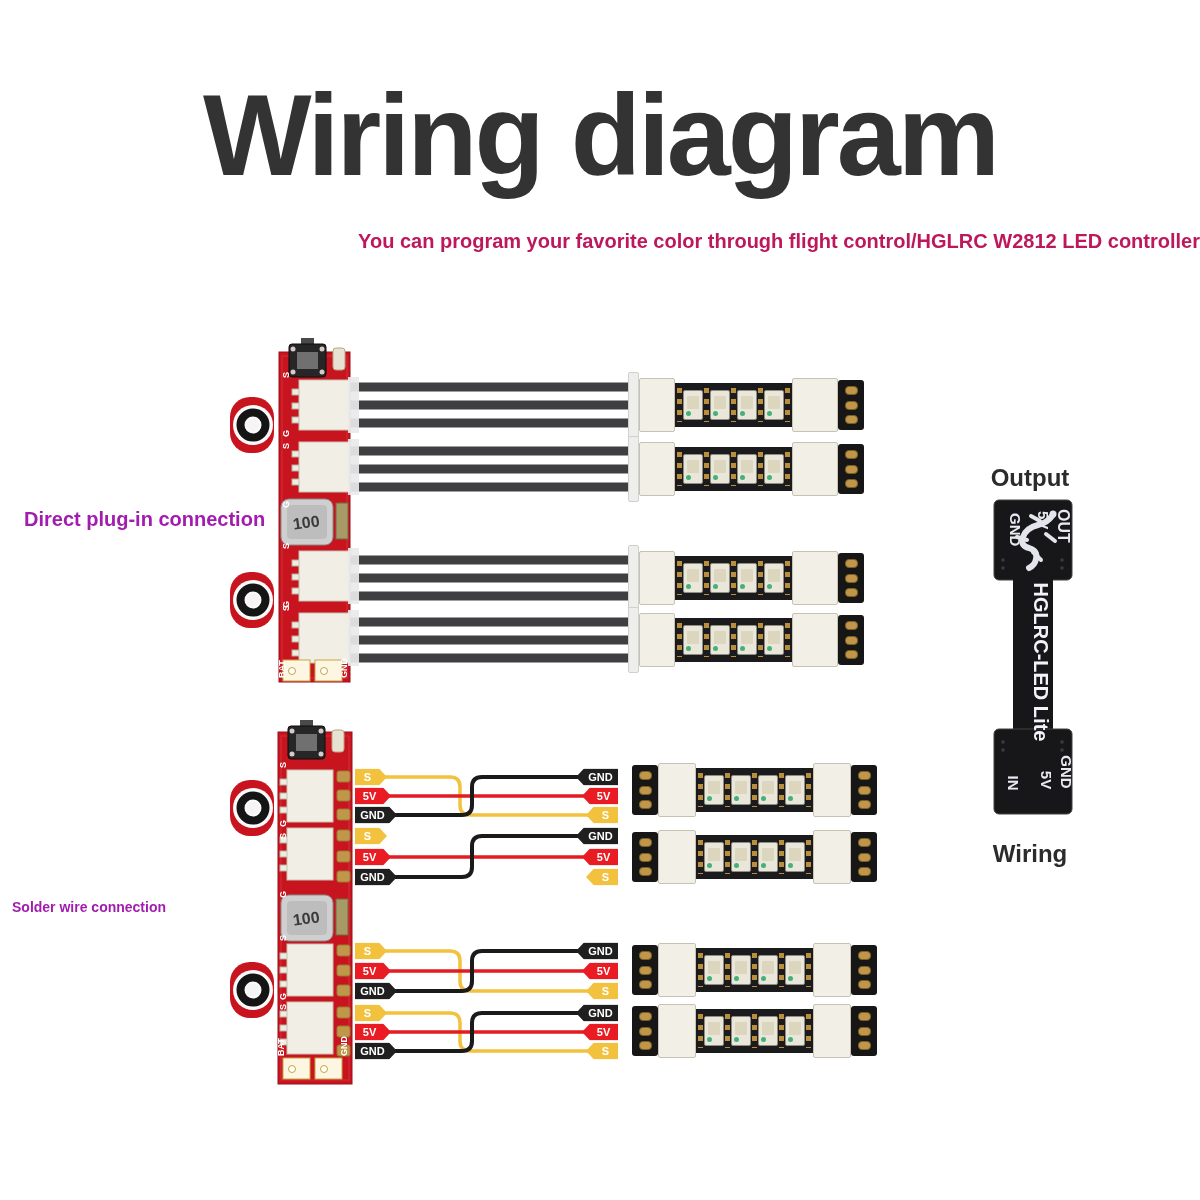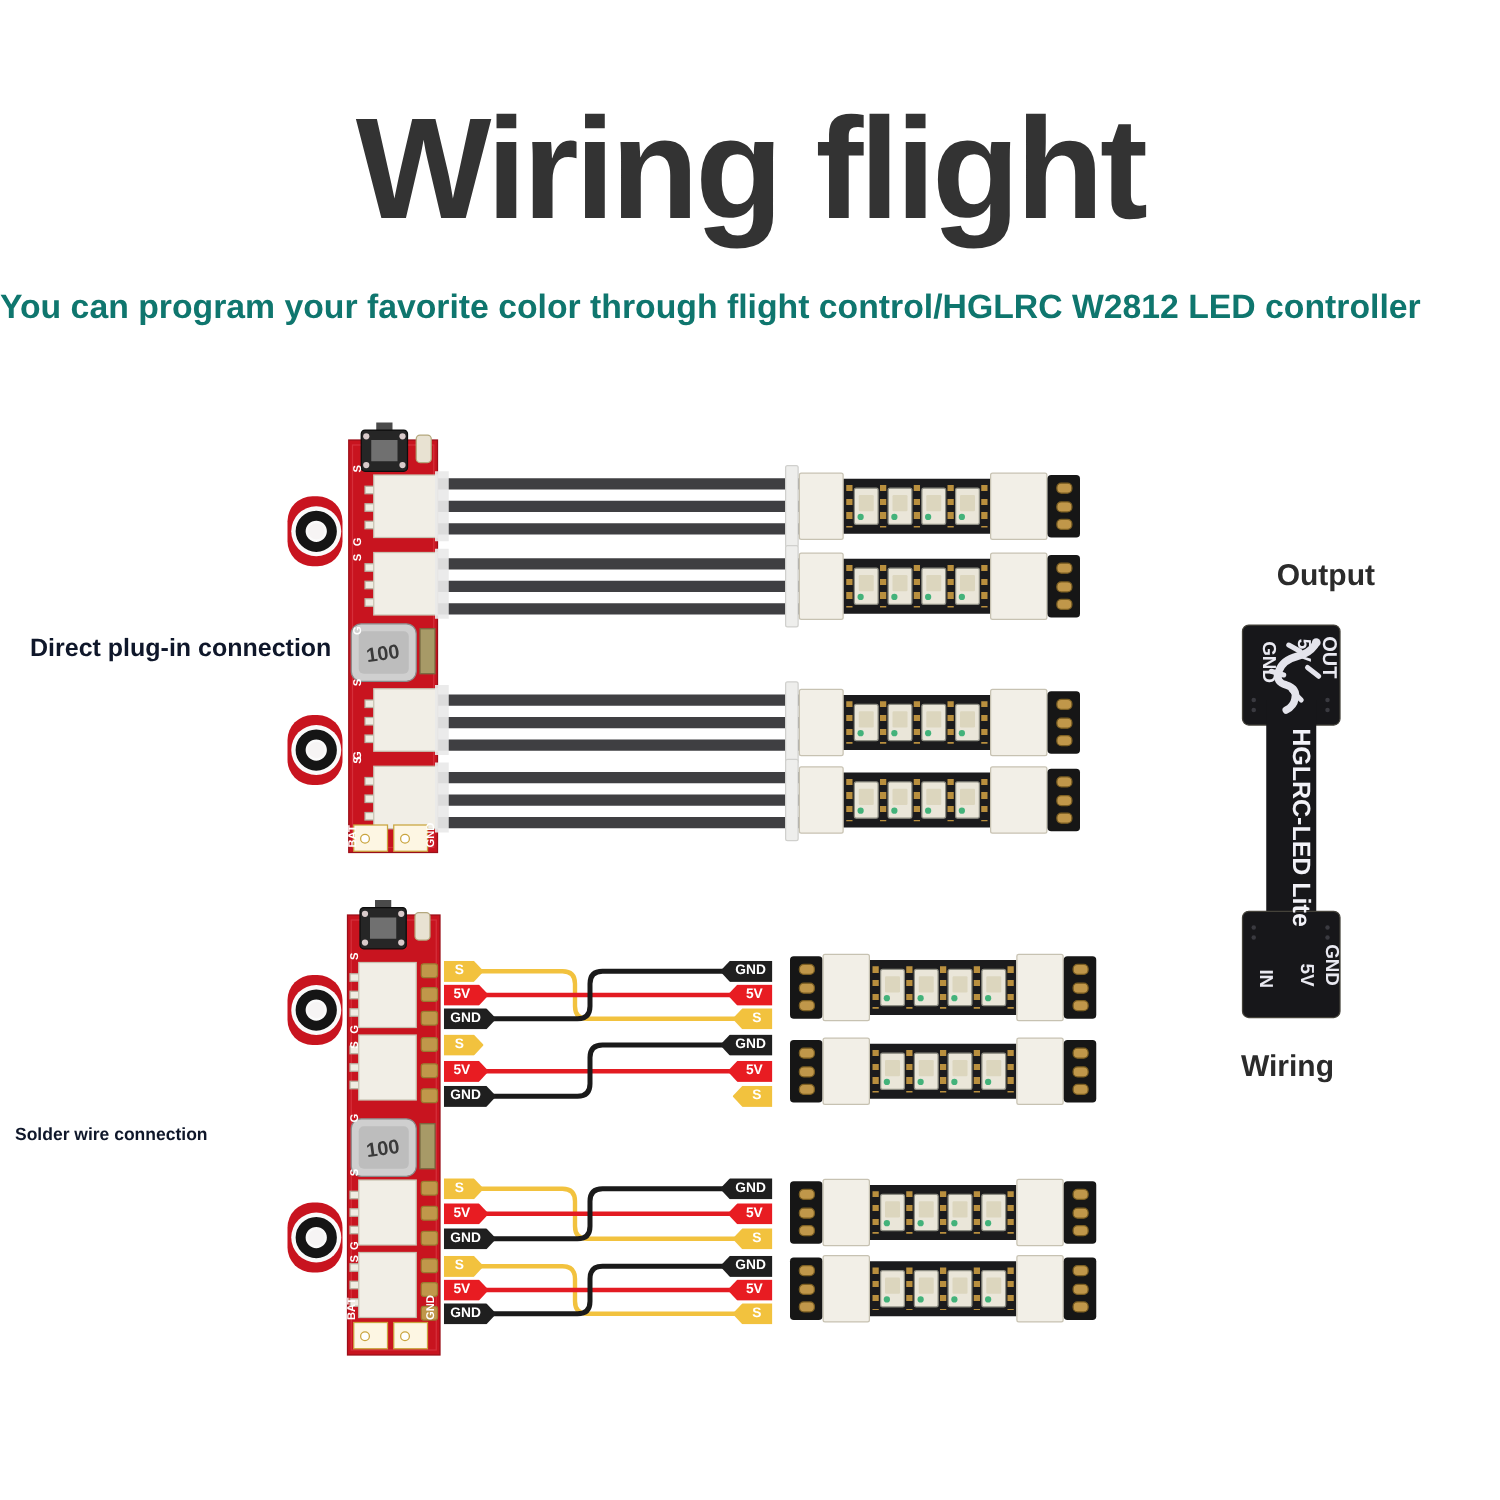--- a/index.html
+++ b/index.html
@@ -6,28 +6,28 @@
   body{
     width:1200px;height:1200px;position:relative;background:#ffffff;
     font-family:"Liberation Sans", sans-serif;overflow:hidden;
   }
   .abs{position:absolute;}
   #title{
     top:78px;left:0;width:100%;text-align:center;line-height:1;
     font-size:115px;font-weight:700;letter-spacing:-3px;color:#333333;
   }
   #subtitle{
-    top:230px;left:0;width:100%;text-align:left;
-    font-size:27px;font-weight:600;color:#0f766e;
+    top:230px;left:0;width:100%;text-align:right;
+    font-size:20px;font-weight:600;color:#be185d;
   }
-  .section-label{color:#0f172a;font-weight:600;}
+  .section-label{color:#a21caf;font-weight:600;}
   #label-direct{left:24px;top:508px;font-size:20px;}
   #label-solder{left:12px;top:899px;font-size:14px;}
   .io-label{width:140px;text-align:center;font-size:24px;font-weight:600;color:#2b2b2b;}
-  #label-output{left:960px;top:447px;text-align:right;}
+  #label-output{left:960px;top:464px;}
   #label-input{left:960px;top:840px;}
 
   #graphics{position:absolute;left:0;top:0;z-index:1;}
   #strips-layer{position:absolute;left:0;top:0;width:1200px;height:1200px;z-index:2;pointer-events:none;}
   #flags-layer{position:absolute;left:0;top:0;width:1200px;height:1200px;z-index:3;pointer-events:none;}
 
   
   .strip{position:absolute;height:54px;}
   .strip-bar{position:absolute;left:0;top:-6px;width:11px;height:66px;background:#eeeeec;border:1px solid #d0d0cd;border-radius:2px;box-sizing:border-box;}
   .strip-body{position:absolute;top:0;display:flex;align-items:center;height:54px;}
@@ -496,18 +496,18 @@
     <div class="flag flag-left flag-red" style="left: 582px; top: 971px; width: 36px;">5V</div>
     <div class="flag flag-left flag-yellow" style="left: 586px; top: 991px; width: 32px;">S</div>
     <div class="flag flag-right flag-yellow" style="left: 355px; top: 1013px; width: 32px;">S</div>
     <div class="flag flag-right flag-red" style="left: 355px; top: 1032px; width: 36px;">5V</div>
     <div class="flag flag-right flag-black" style="left: 355px; top: 1051px; width: 42px;">GND</div>
     <div class="flag flag-left flag-black" style="left: 576px; top: 1013px; width: 42px;">GND</div>
     <div class="flag flag-left flag-red" style="left: 582px; top: 1032px; width: 36px;">5V</div>
     <div class="flag flag-left flag-yellow" style="left: 586px; top: 1051px; width: 32px;">S</div>
   </div>
 
-<div id="title" class="abs" style="z-index:4">Wiring flight</div>
+<div id="title" class="abs" style="z-index:4">Wiring diagram</div>
 <div id="subtitle" class="abs" style="z-index:4">You can program your favorite color through flight control/HGLRC W2812 LED controller</div>
 <div id="label-direct" class="abs section-label" style="z-index:4">Direct plug-in connection</div>
 <div id="label-solder" class="abs section-label" style="z-index:4">Solder wire connection</div>
 <div id="label-output" class="abs io-label" style="z-index:4">Output</div>
 <div id="label-input" class="abs io-label" style="z-index:4">Wiring</div>
 
 </body></html>

